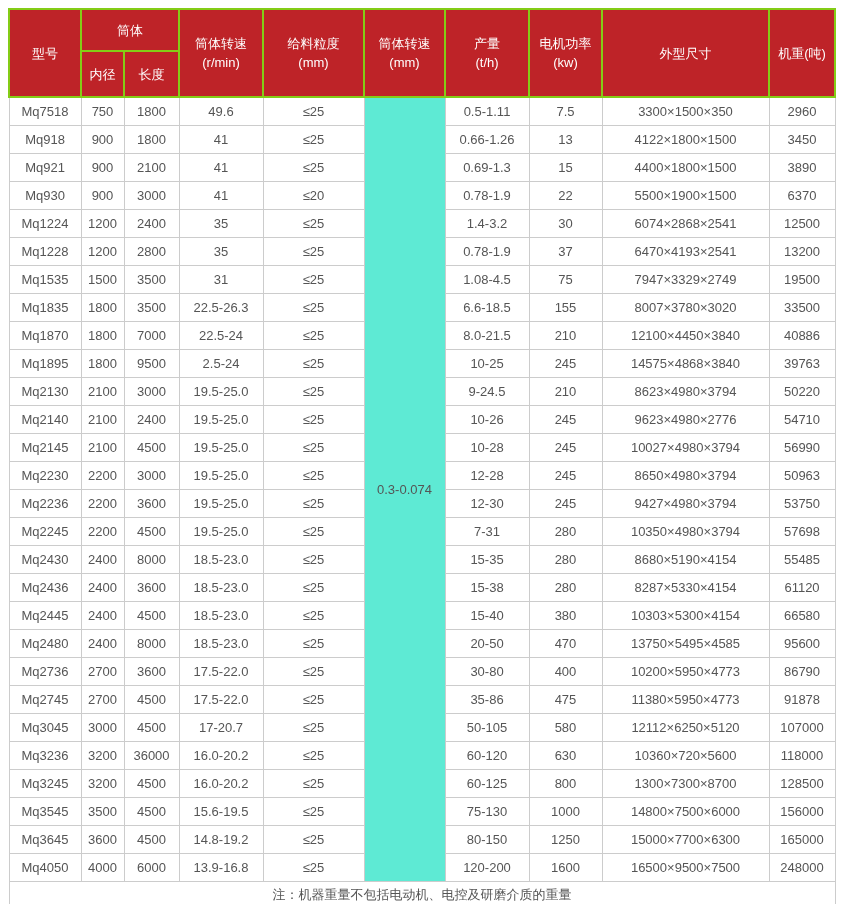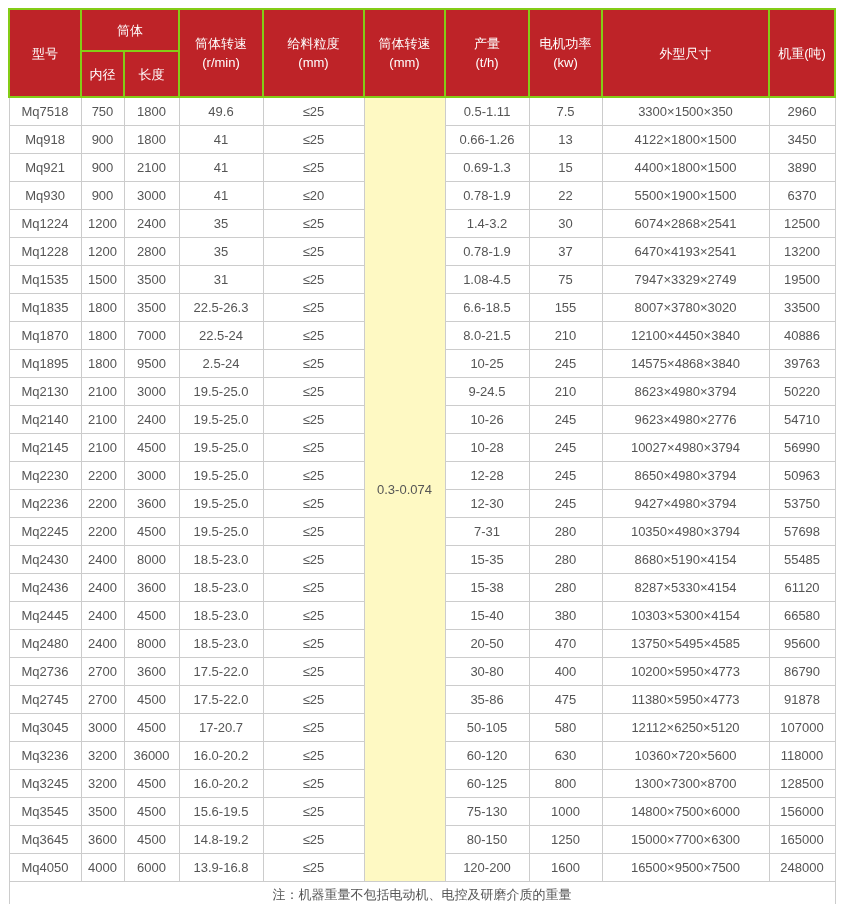--- a/index.html
+++ b/index.html
@@ -34,21 +34,21 @@
     font-size: 13px;
     text-align: center;
     vertical-align: middle;
     height: 27px;
     padding: 0 2px;
     background: #ffffff;
     overflow: hidden;
     white-space: nowrap;
   }
   table.spec tbody td.merged {
-    background: #fef9c3;
+    background: #5eead4;
   }
   table.spec tfoot td {
     border: 1px solid #cccccc;
     color: #555555;
     font-size: 13px;
     text-align: center;
     height: 22px;
     padding: 2px;
   }
 </style>

